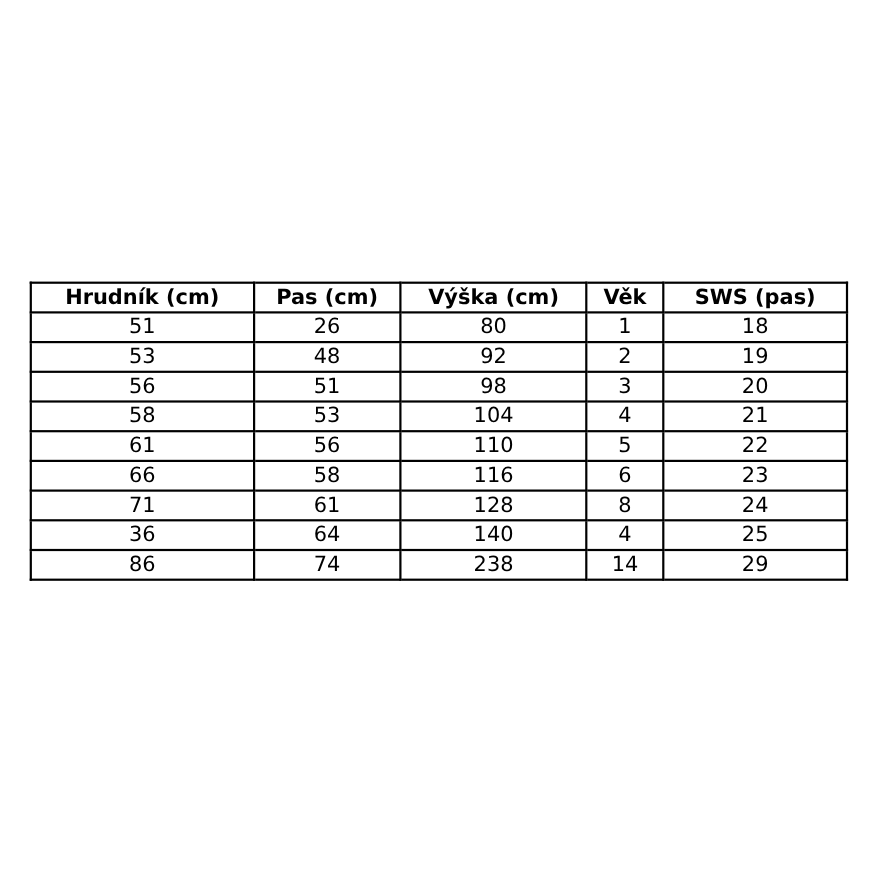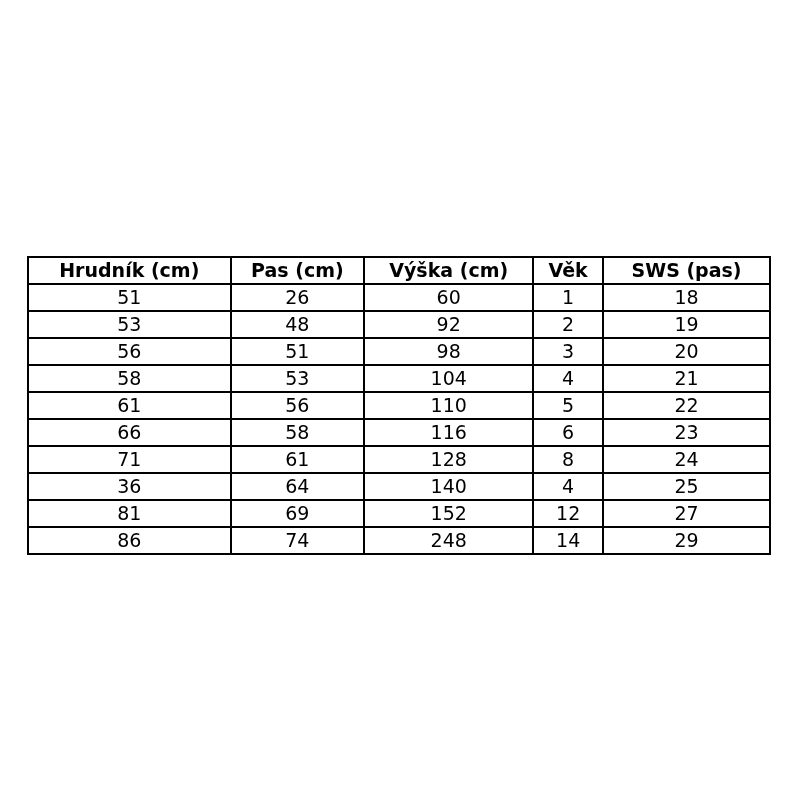--- a/index.html
+++ b/index.html
@@ -71,21 +71,21 @@
           <th>Pas (cm)</th>
           <th>Výška (cm)</th>
           <th>Věk</th>
           <th>SWS (pas)</th>
         </tr>
       </thead>
     <tbody>
         <tr>
           <td>51</td>
           <td>26</td>
-          <td>60</td>
+          <td>80</td>
           <td>1</td>
           <td>18</td>
         </tr>
         <tr>
           <td>53</td>
           <td>48</td>
           <td>92</td>
           <td>2</td>
           <td>19</td>
         </tr>
@@ -125,28 +125,21 @@
           <td>24</td>
         </tr>
         <tr>
           <td>36</td>
           <td>64</td>
           <td>140</td>
           <td>4</td>
           <td>25</td>
         </tr>
         <tr>
-          <td>81</td>
-          <td>69</td>
-          <td>152</td>
-          <td>12</td>
-          <td>27</td>
-        </tr>
-        <tr>
           <td>86</td>
           <td>74</td>
-          <td>248</td>
+          <td>238</td>
           <td>14</td>
           <td>29</td>
         </tr>
       </tbody>
   </table>
 </div>
 
 </body></html>

